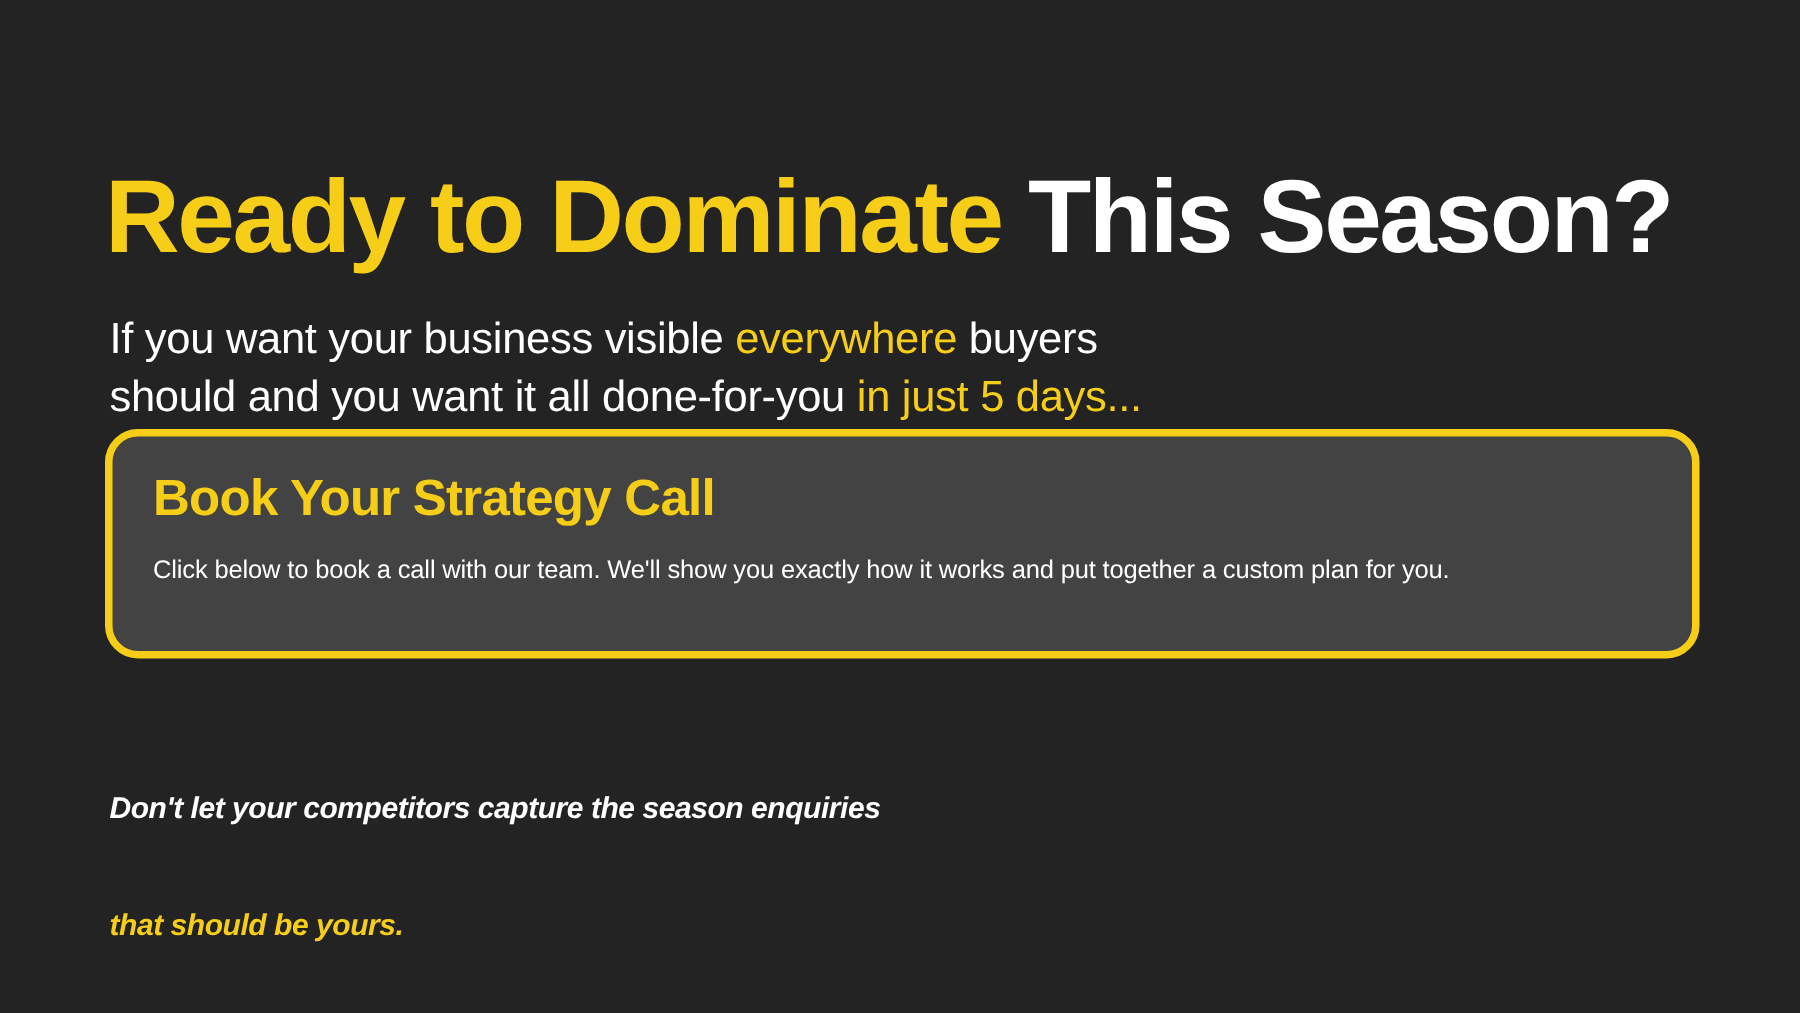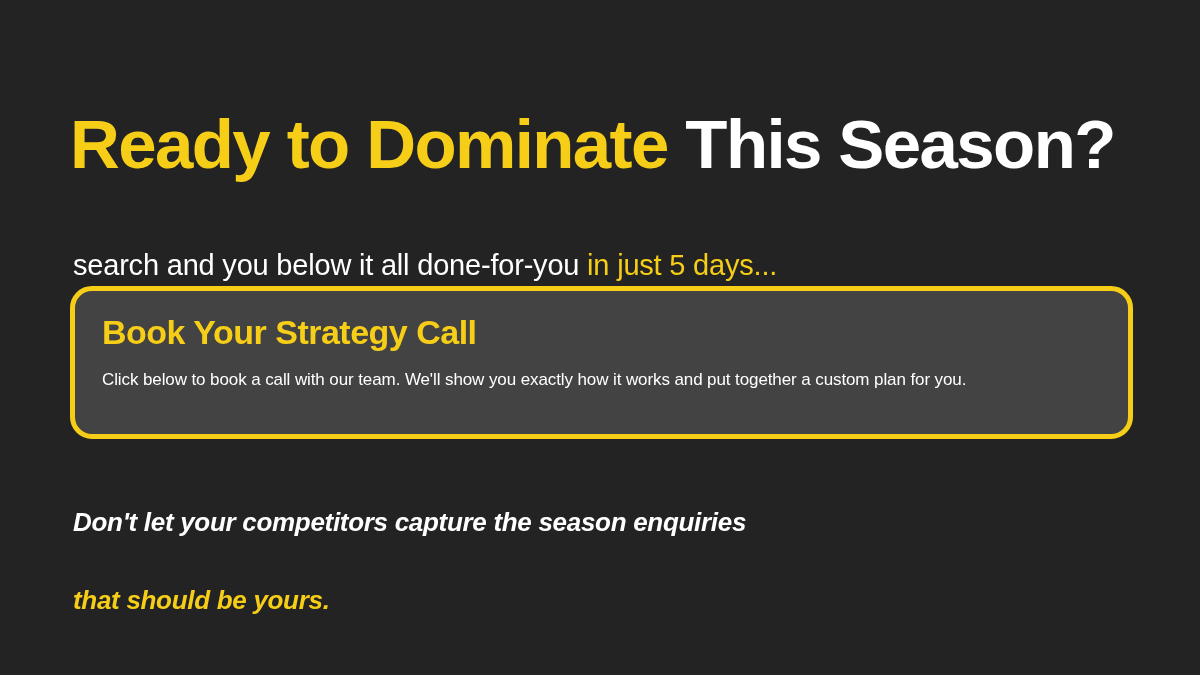--- a/index.html
+++ b/index.html
@@ -81,43 +81,43 @@
     line-height: 33px;
     letter-spacing: -0.1px;
     margin: 0;
     max-width: 1010px;
   }
 
   
   .closing {
     position: absolute;
     left: 73px;
-    top: 476px;
-    font-size: 26px;
+    top: 499px;
+    font-size: 20px;
     font-weight: 700;
     font-style: italic;
     line-height: 40px;
     letter-spacing: -0.3px;
     white-space: nowrap;
   }
   .closing .line-1 { color: #FFFFFF; display: block; }
   .closing .line-2 { color: #F7CE17; display: block; margin-top: 38px; }
 </style>
 </head>
 <body>
 
 <div class="slide">
 
   <h1 class="headline">
     <span class="accent">Ready to Dominate</span><span> </span><span class="plain">This Season?</span>
   </h1>
 
   <p class="subhead">
-    <br>
-    <span><span>search and you below it all done-for-you </span><span class="accent">in just 5 days...</span></span>
+    <span><span>If you want your business visible </span><span class="accent">everywhere</span><span> buyers</span></span><br>
+    <span><span>should and you want it all done-for-you </span><span class="accent">in just 5 days...</span></span>
   </p>
 
   <div class="card">
     <div class="card-title">Book Your Strategy Call</div>
     <div class="card-body">Click below to book a call with our team. We'll show you exactly how it works and put together a custom plan for you.</div>
   </div>
 
   <p class="closing">
     <span class="line-1">Don't let your competitors capture the season enquiries</span>
     <span class="line-2">that should be yours.</span>

